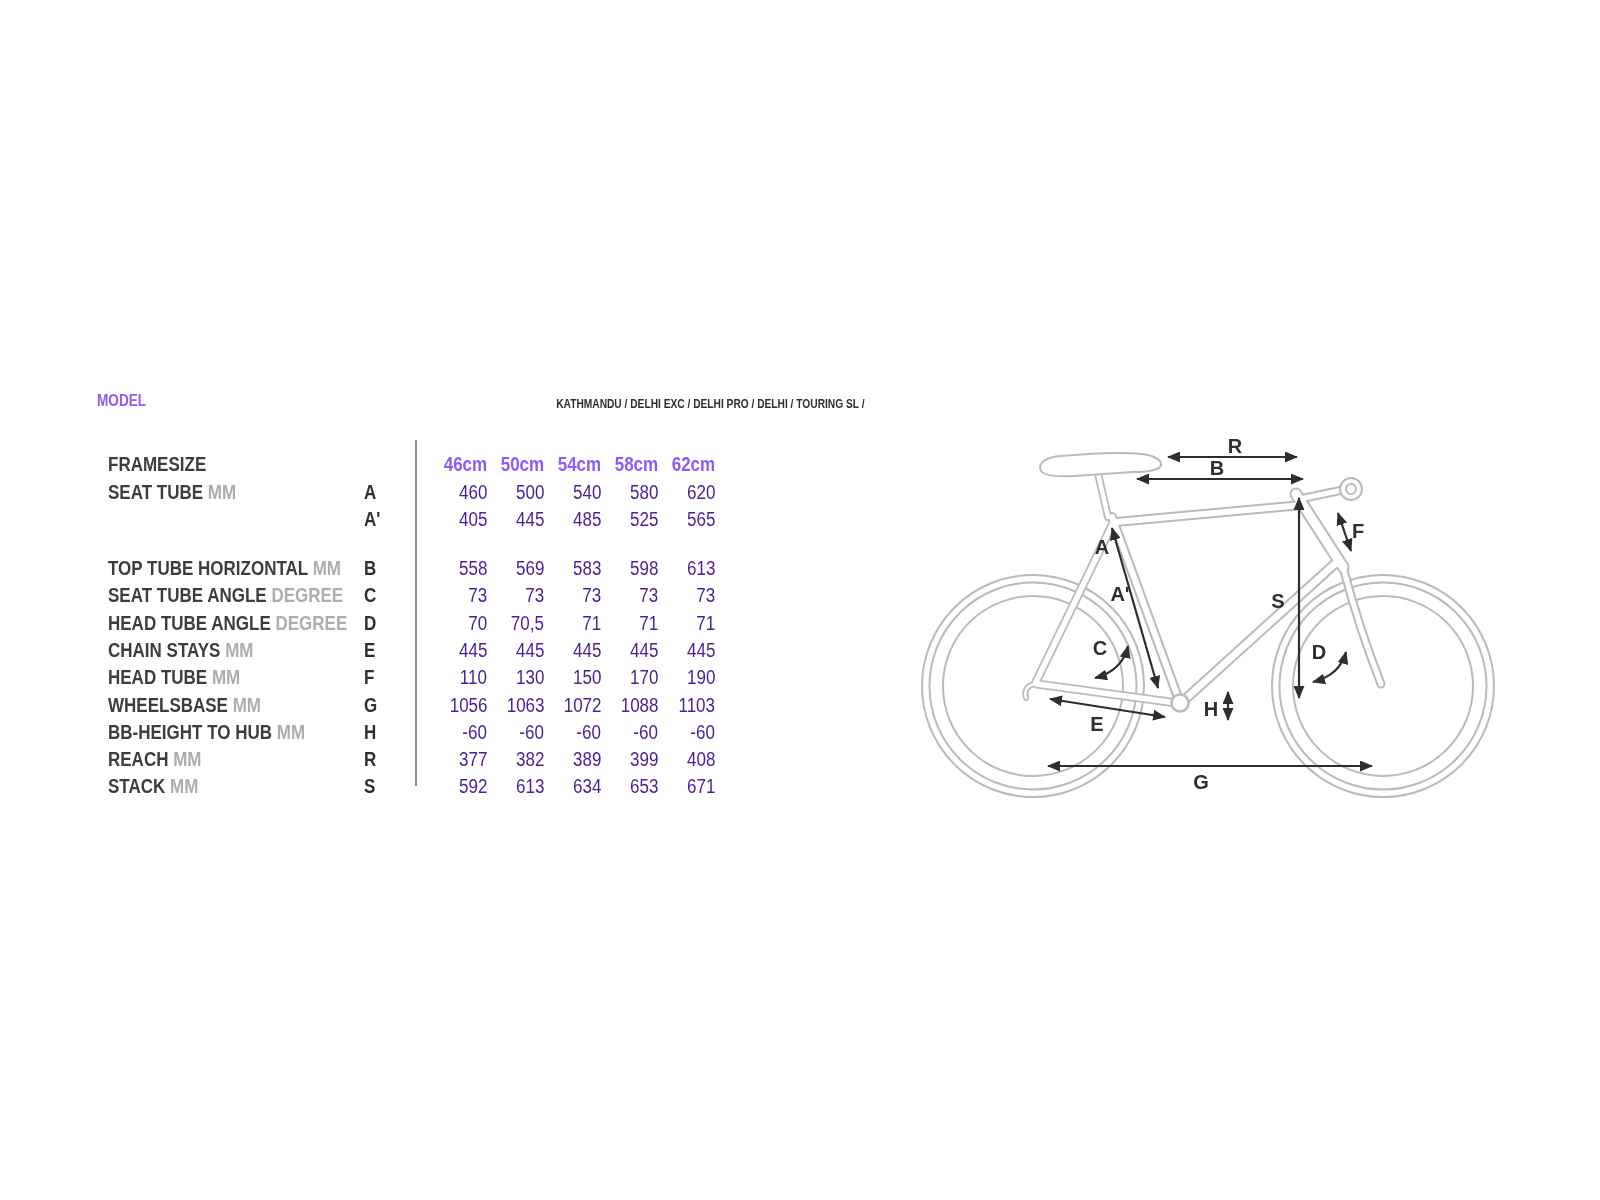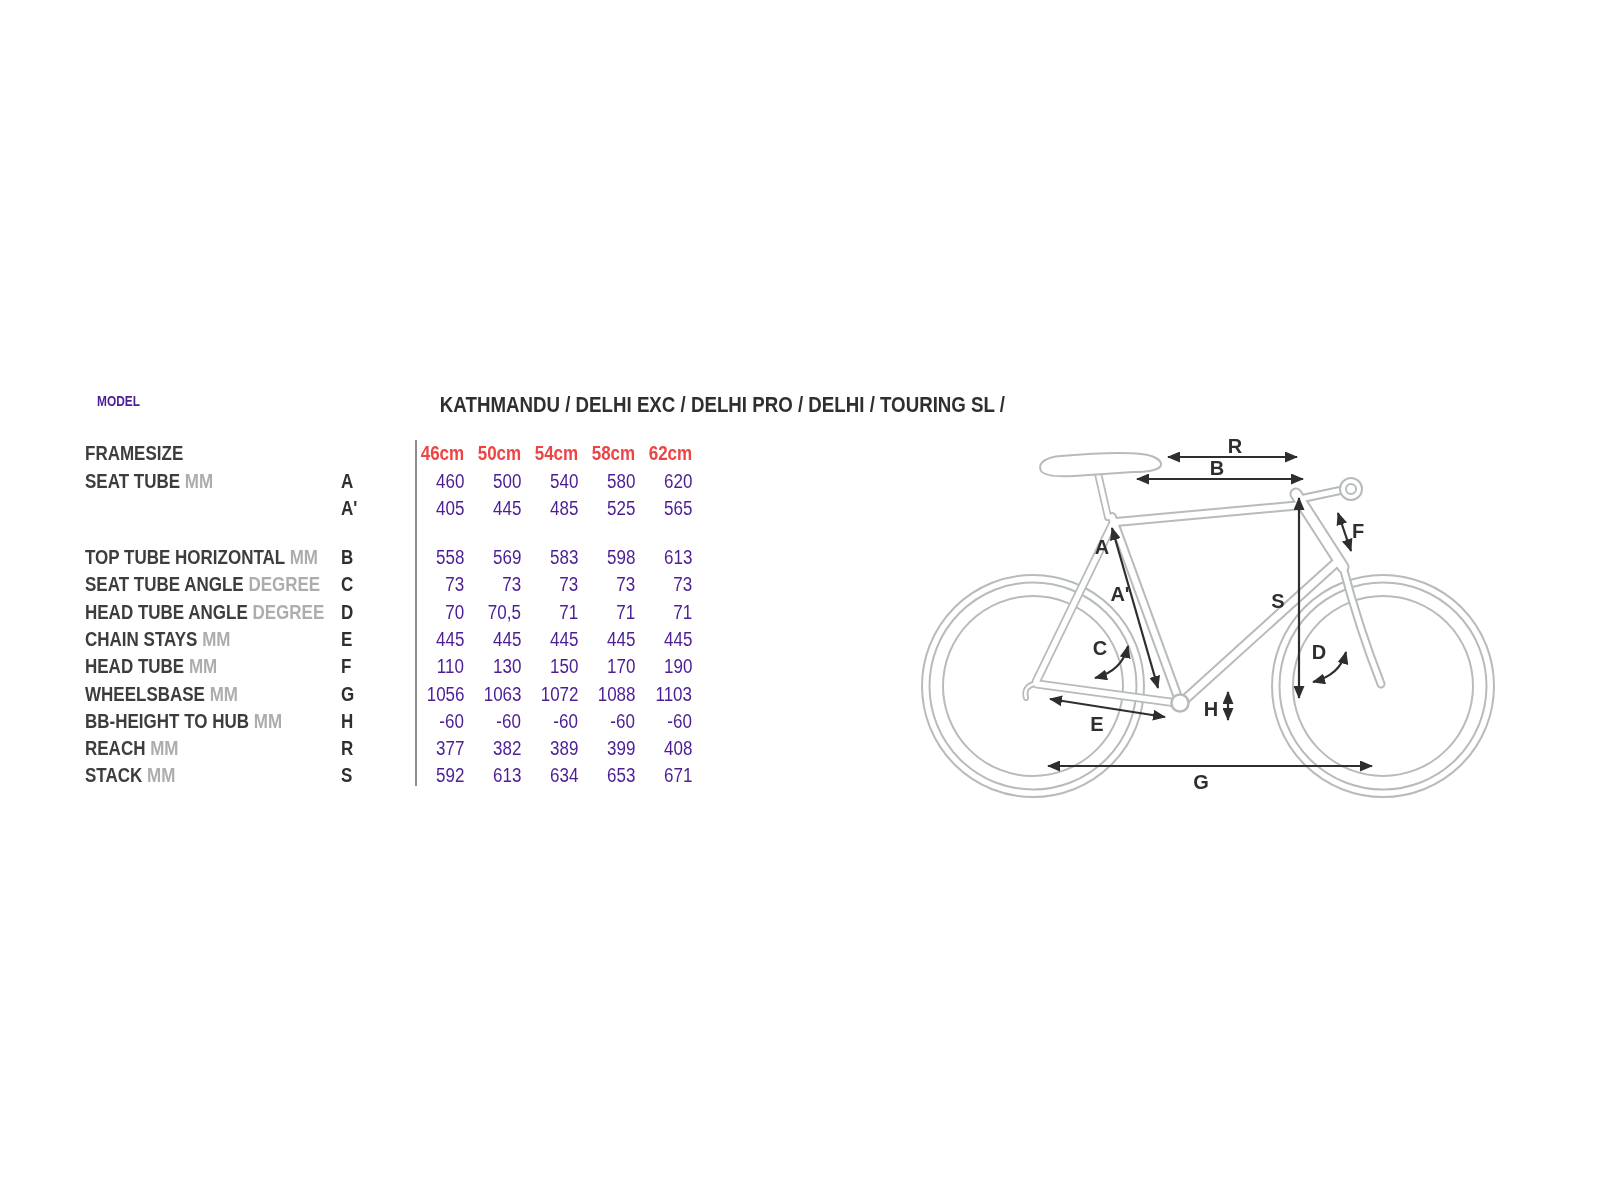--- a/index.html
+++ b/index.html
@@ -1,33 +1,33 @@
 <!DOCTYPE html>
 <html><head>
 <meta charset="utf-8">
 <style>
   html,body{margin:0;padding:0;background:#fff;}
   .page{position:relative;width:1600px;height:1200px;background:#ffffff;overflow:hidden;
         font-family:"Liberation Sans","DejaVu Sans",sans-serif;}
   .cond{display:inline-block;transform:scaleX(.85);transform-origin:left center;white-space:nowrap;}
   
-  .model-label{position:absolute;left:97px;top:391px;font-size:14px;font-weight:bold;color:#4c1d95;line-height:20px;}
-  .model-value{position:absolute;left:390px;top:394px;width:640px;text-align:left;
-               font-size:22px;font-weight:bold;color:#2f2f2f;line-height:21.5px;}
+  .model-label{position:absolute;left:97px;top:391px;font-size:16px;font-weight:bold;color:#8b5cf6;line-height:20px;}
+  .model-value{position:absolute;left:390px;top:394px;width:640px;text-align:center;
+               font-size:12px;font-weight:bold;color:#2f2f2f;line-height:21.5px;}
   .model-value .cond{transform-origin:center center;}
   .divider{position:absolute;left:415px;top:440px;width:2px;height:346px;background:#8e8e8e;}
-  .trow{position:absolute;left:85px;width:614px;height:27px;font-size:20px;}
+  .trow{position:absolute;left:108px;width:614px;height:27px;font-size:20px;margin-top:11px;}
   .lbl{position:absolute;left:0;top:3px;width:300px;line-height:21px;font-weight:bold;color:#3d3d3d;white-space:nowrap;}
   .unit{color:#adadad;}
   .brk .unit{display:block;}
   .letter{position:absolute;left:256px;top:0;line-height:27px;font-weight:bold;color:#2f2f2f;}
   .val{position:absolute;top:0;width:53px;text-align:right;line-height:27px;color:#4c1d95;}
   .val .cond{transform-origin:right center;}
   .c0{left:326px}.c1{left:383px}.c2{left:440px}.c3{left:497px}.c4{left:554px}
-  .hdr .val{font-weight:bold;color:#ef4444;}
+  .hdr .val{font-weight:bold;color:#8b5cf6;}
   .hdr .lbl{white-space:nowrap;}
   
   .diagram{position:absolute;left:890px;top:420px;width:620px;height:390px;}
   .dim-label{font:bold 20px "Liberation Sans","DejaVu Sans",sans-serif;fill:#2e2e2e;}
 </style>
 </head>
 <body>
 
 <div class="page">
 

